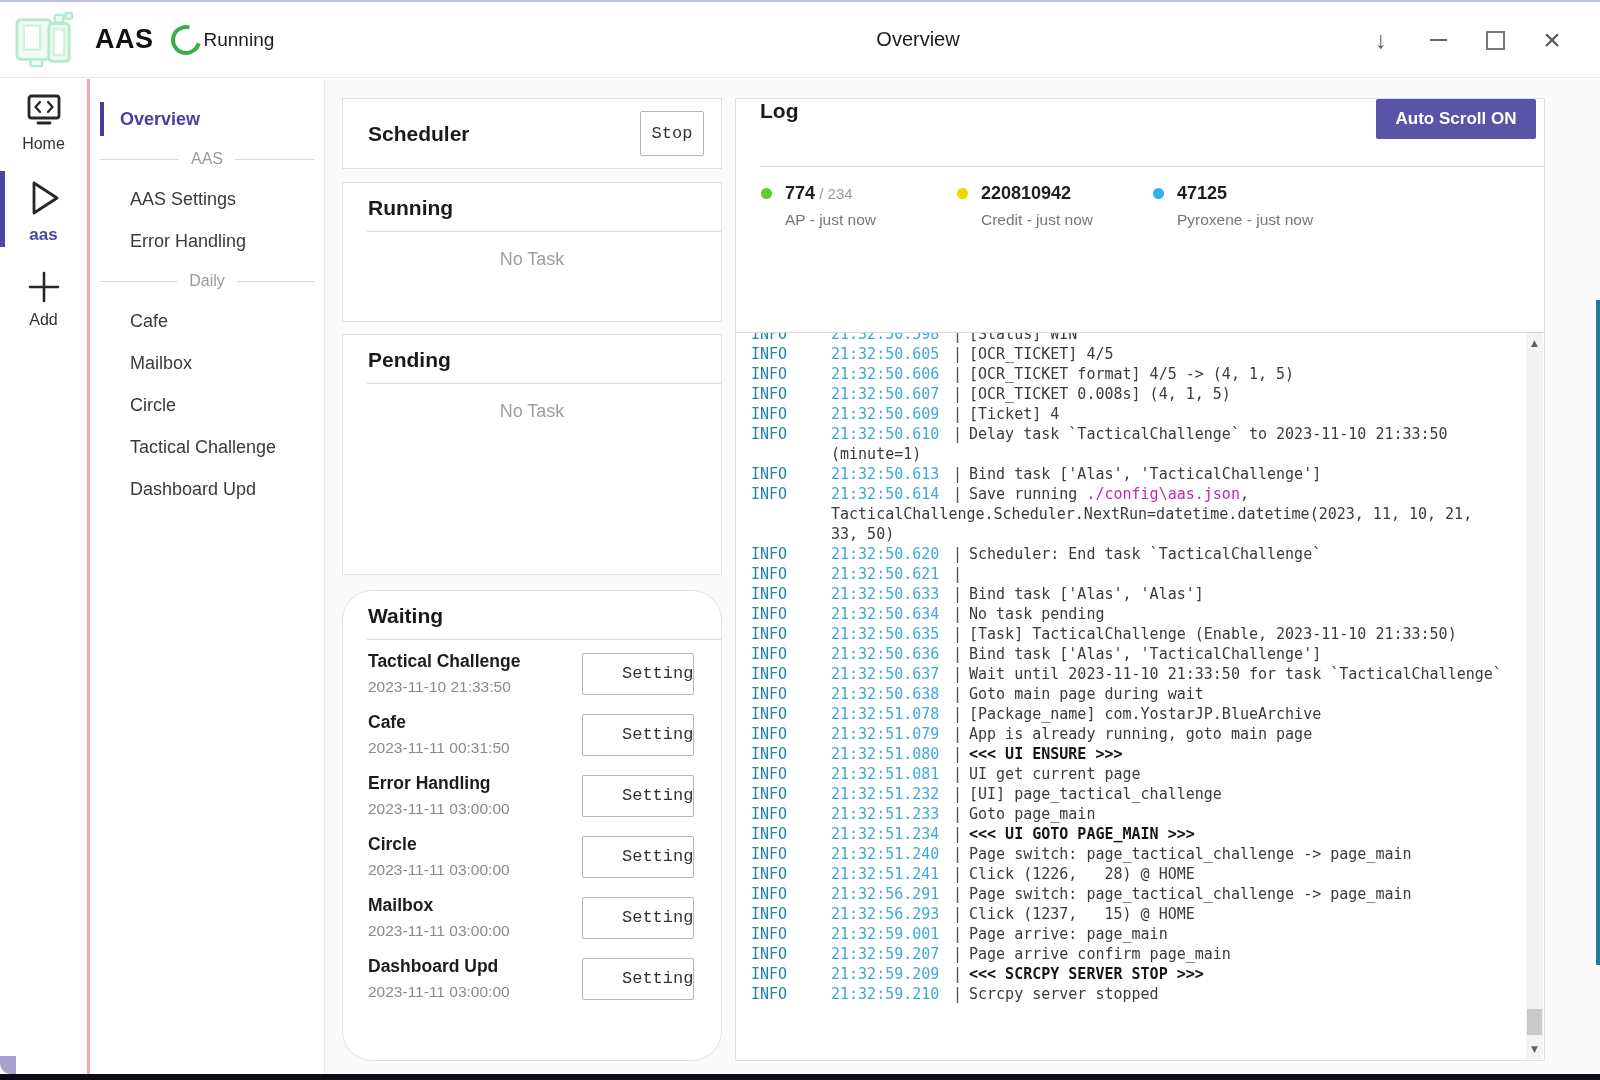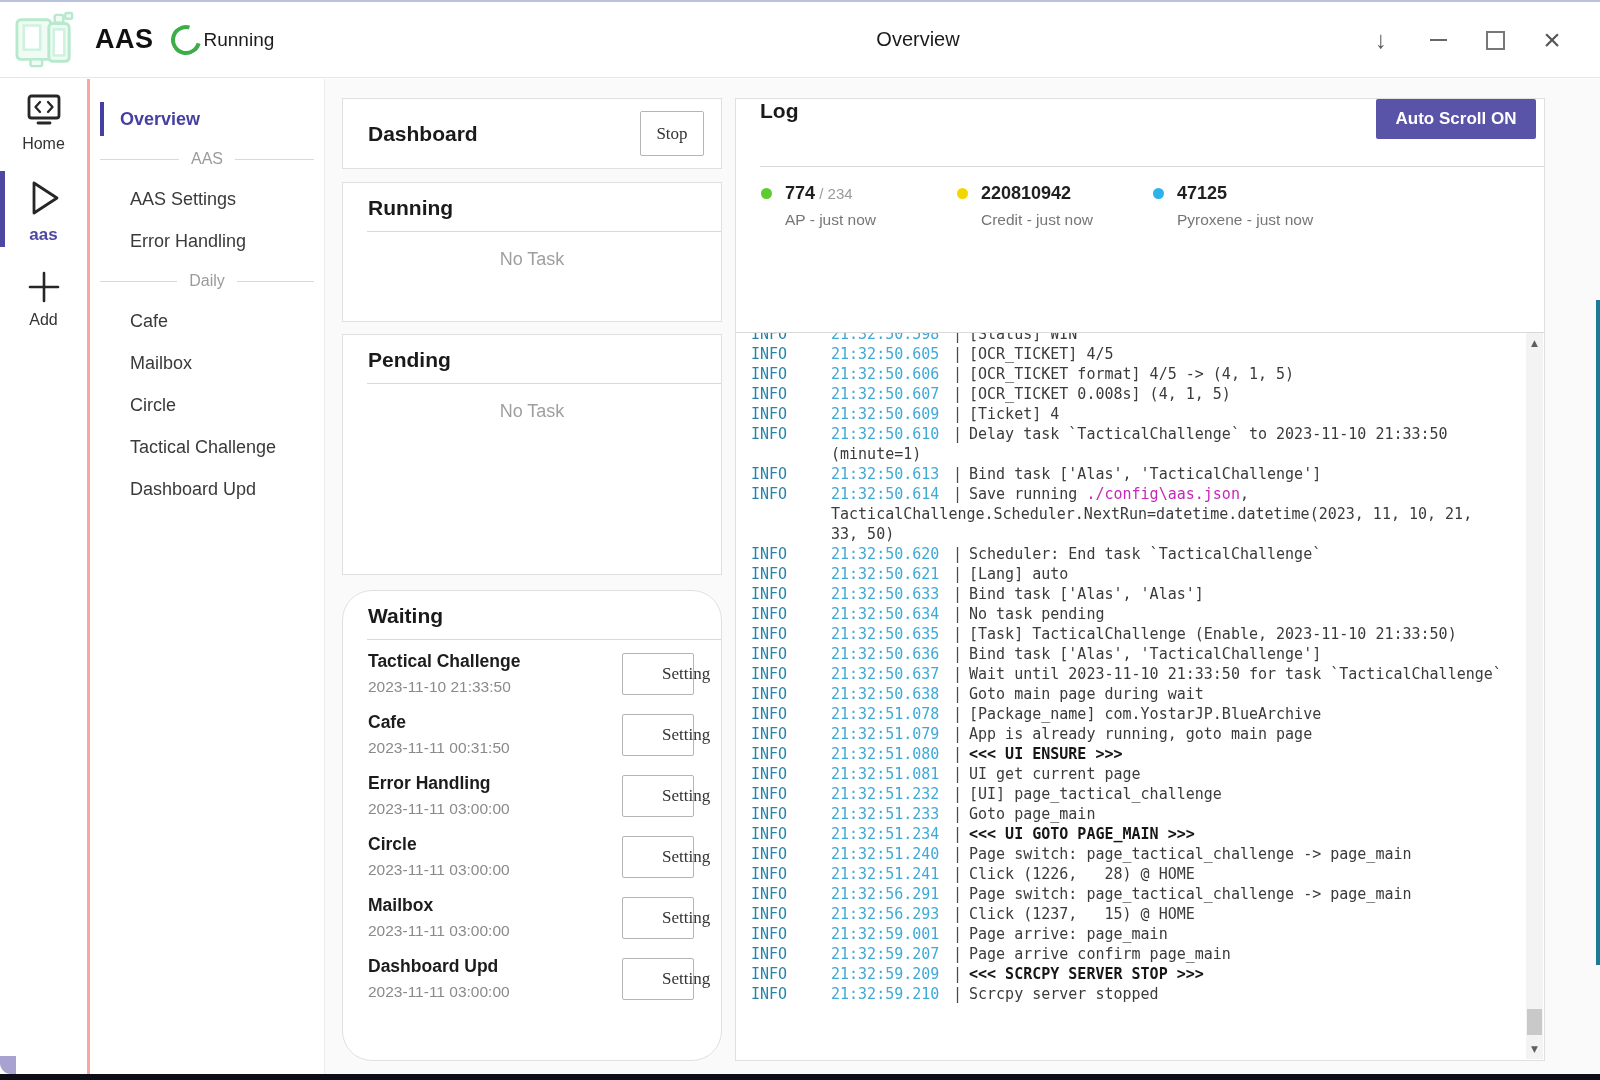--- a/index.html
+++ b/index.html
@@ -51,34 +51,34 @@
   
   .main{position:absolute;top:79px;left:325px;width:1275px;height:995px;background:#fafafa;}
   .card{position:absolute;background:#fff;border:1px solid #e0e0e0;box-sizing:border-box;}
   .card-title{font-size:21px;font-weight:700;color:#1a1a1a;padding:13px 0 11px 25px;}
   .hr{border-top:1px solid #d9d9d9;margin-left:24px;}
   .empty{text-align:center;color:#9f9f9f;font-size:18px;padding-top:17px;}
 
   .card.scheduler{left:17px;top:19px;width:380px;height:71px;display:flex;align-items:center;
                   padding:0 17px 0 25px;}
   .card.scheduler .card-title{padding:0;flex:1;}
-  .btn{background:#fff;border:1px solid #b5b5b5;border-radius:2px;font-family:Liberation Serif, serif;
+  .btn{background:#fff;border:1px solid #b5b5b5;border-radius:2px;font-family:Liberation Mono, monospace;
        font-size:17px;color:#333;cursor:pointer;}
   .stop-btn{width:64px;height:45px;}
 
   .card.running{left:17px;top:103px;width:380px;height:140px;}
   .card.pending{left:17px;top:255px;width:380px;height:241px;}
   .card.waiting{left:17px;top:511px;width:380px;height:471px;border-radius:30px;}
 
   .wait-rows{padding-top:3px;}
   .wait-row{height:61px;display:flex;align-items:center;padding:0 27px 0 25px;}
   .wait-info{flex:1;}
   .wait-name{font-size:17.5px;font-weight:700;color:#1c1c1c;}
   .wait-date{font-size:15.5px;color:#8a8a8a;margin-top:6px;}
-  .setting-btn{width:72px;height:42px;flex:none;padding-left:39px;}
+  .setting-btn{width:112px;height:42px;flex:none;padding-left:39px;}
 
   
   .card.log{left:410px;top:19px;width:810px;height:963px;}
   .log-head{display:flex;align-items:flex-start;height:67px;padding:0 8px 0 24px;box-sizing:border-box;}
   .log-head .card-title{padding:0;flex:1;}
   .autoscroll-btn{width:160px;height:40px;background:#5a54a8;color:#fff;border:none;border-radius:2px;
                   font-family:inherit;font-size:17px;font-weight:600;cursor:pointer;}
   .stats{display:flex;padding:16px 0 0 25px;}
   .stat{width:196px;display:flex;}
   .dot{width:11px;height:11px;border-radius:50%;margin:5px 13px 0 0;flex:none;}
@@ -179,21 +179,21 @@
       </div>
       <div class="nav-item">Cafe</div>
       <div class="nav-item">Mailbox</div>
       <div class="nav-item">Circle</div>
       <div class="nav-item">Tactical Challenge</div>
       <div class="nav-item">Dashboard Upd</div>
     </nav>
 
   <main class="main">
     <section class="card scheduler">
-      <div class="card-title">Dashboard</div>
+      <div class="card-title">Scheduler</div>
       <button class="btn stop-btn">Stop</button>
     </section>
 
     <section class="card running">
       <div class="card-title">Running</div>
       <div class="hr"></div>
       <div class="empty">No Task</div>
     </section>
 
     <section class="card pending">
@@ -287,21 +287,21 @@
             <div class="log-row"><span class="lv">INFO</span><span class="tm">21:32:50.606</span><span class="pp">|</span><span class="ms"><span>[OCR_TICKET format] 4/5 -&gt; (4, 1, 5)</span></span></div>
             <div class="log-row"><span class="lv">INFO</span><span class="tm">21:32:50.607</span><span class="pp">|</span><span class="ms"><span>[OCR_TICKET 0.008s] (4, 1, 5)</span></span></div>
             <div class="log-row"><span class="lv">INFO</span><span class="tm">21:32:50.609</span><span class="pp">|</span><span class="ms"><span>[Ticket] 4</span></span></div>
             <div class="log-row"><span class="lv">INFO</span><span class="tm">21:32:50.610</span><span class="pp">|</span><span class="ms"><span>Delay task `TacticalChallenge` to 2023-11-10 21:33:50</span></span></div>
             <div class="log-row"><span class="sp"></span><span class="ms"><span>(minute=1)</span></span></div>
             <div class="log-row"><span class="lv">INFO</span><span class="tm">21:32:50.613</span><span class="pp">|</span><span class="ms"><span>Bind task ['Alas', 'TacticalChallenge']</span></span></div>
             <div class="log-row"><span class="lv">INFO</span><span class="tm">21:32:50.614</span><span class="pp">|</span><span class="ms"><span>Save running </span><span class="path">./config\aas.json</span><span>,</span></span></div>
             <div class="log-row"><span class="sp"></span><span class="ms"><span>TacticalChallenge.Scheduler.NextRun=datetime.datetime(2023, 11, 10, 21,</span></span></div>
             <div class="log-row"><span class="sp"></span><span class="ms"><span>33, 50)</span></span></div>
             <div class="log-row"><span class="lv">INFO</span><span class="tm">21:32:50.620</span><span class="pp">|</span><span class="ms"><span>Scheduler: End task `TacticalChallenge`</span></span></div>
-            <div class="log-row"><span class="lv">INFO</span><span class="tm">21:32:50.621</span><span class="pp">|</span><span class="ms"><span>[Lang] auto</span></span></div>
+            <div class="log-row"><span class="lv">INFO</span><span class="tm">21:32:50.621</span><span class="pp">|</span></div>
             <div class="log-row"><span class="lv">INFO</span><span class="tm">21:32:50.633</span><span class="pp">|</span><span class="ms"><span>Bind task ['Alas', 'Alas']</span></span></div>
             <div class="log-row"><span class="lv">INFO</span><span class="tm">21:32:50.634</span><span class="pp">|</span><span class="ms"><span>No task pending</span></span></div>
             <div class="log-row"><span class="lv">INFO</span><span class="tm">21:32:50.635</span><span class="pp">|</span><span class="ms"><span>[Task] TacticalChallenge (Enable, 2023-11-10 21:33:50)</span></span></div>
             <div class="log-row"><span class="lv">INFO</span><span class="tm">21:32:50.636</span><span class="pp">|</span><span class="ms"><span>Bind task ['Alas', 'TacticalChallenge']</span></span></div>
             <div class="log-row"><span class="lv">INFO</span><span class="tm">21:32:50.637</span><span class="pp">|</span><span class="ms"><span>Wait until 2023-11-10 21:33:50 for task `TacticalChallenge`</span></span></div>
             <div class="log-row"><span class="lv">INFO</span><span class="tm">21:32:50.638</span><span class="pp">|</span><span class="ms"><span>Goto main page during wait</span></span></div>
             <div class="log-row"><span class="lv">INFO</span><span class="tm">21:32:51.078</span><span class="pp">|</span><span class="ms"><span>[Package_name] com.YostarJP.BlueArchive</span></span></div>
             <div class="log-row"><span class="lv">INFO</span><span class="tm">21:32:51.079</span><span class="pp">|</span><span class="ms"><span>App is already running, goto main page</span></span></div>
             <div class="log-row bold"><span class="lv">INFO</span><span class="tm">21:32:51.080</span><span class="pp">|</span><span class="ms"><span>&lt;&lt;&lt; UI ENSURE &gt;&gt;&gt;</span></span></div>
             <div class="log-row"><span class="lv">INFO</span><span class="tm">21:32:51.081</span><span class="pp">|</span><span class="ms"><span>UI get current page</span></span></div>

